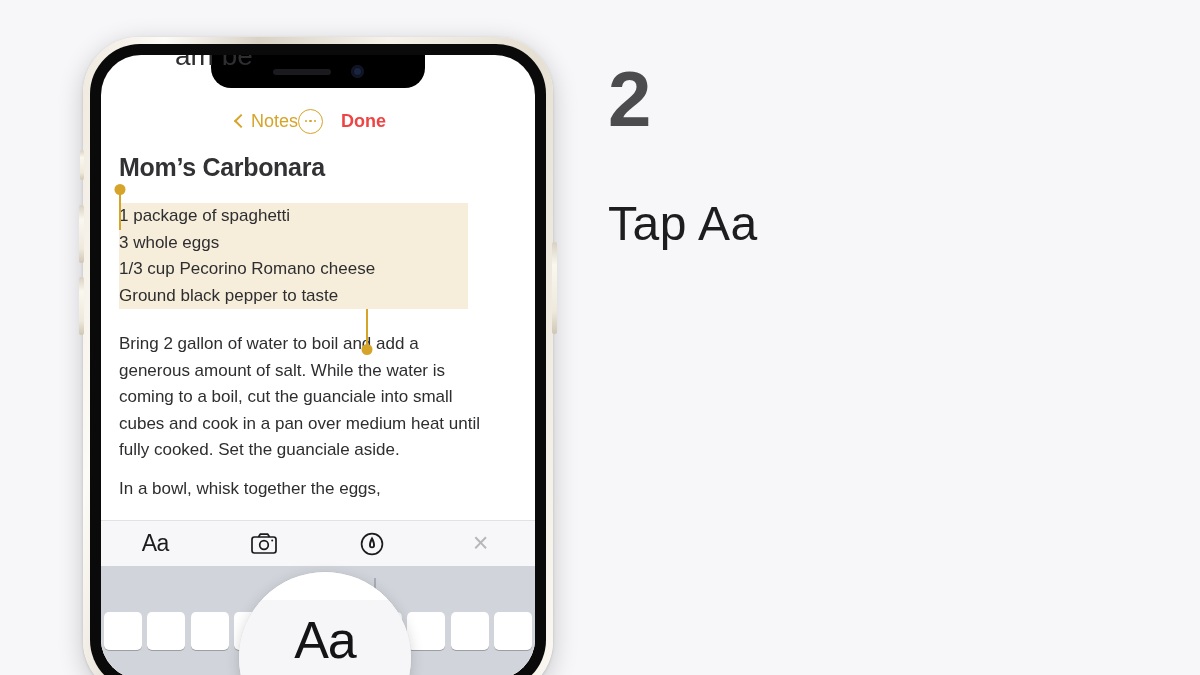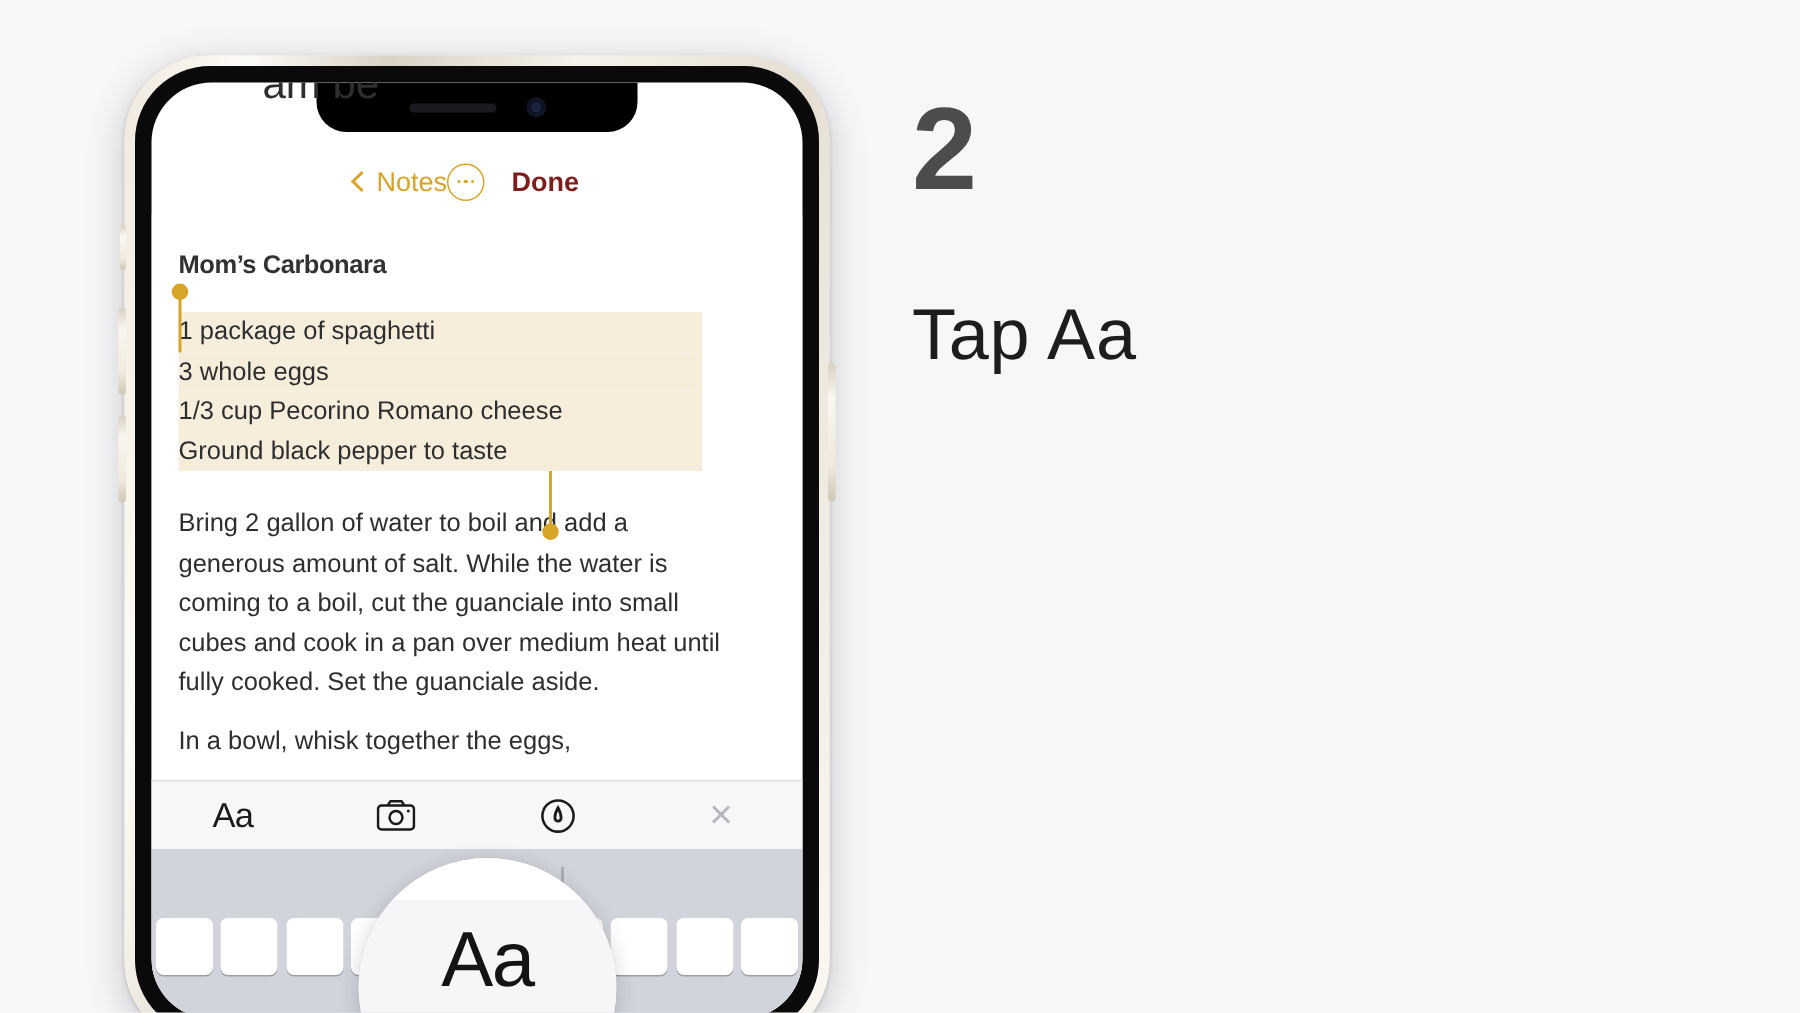--- a/index.html
+++ b/index.html
@@ -228,38 +228,38 @@
   }
   .more-btn em {
     width: 2.6px; height: 2.6px;
     border-radius: 50%;
     background: #d6a428;
     display: block;
   }
   .done-btn {
     font-size: 18px;
     font-weight: bold;
-    color: #7f1d1d;
+    color: #ef4444;
     cursor: pointer;
   }
 
   
   .note-area {
     position: absolute;
     top: 88px; left: 0; right: 0; bottom: 0;
     background: #fff;
     padding: 0 18px;
     overflow: hidden;
   }
   .note-title {
-    font-size: 17px;
+    font-size: 25px;
     font-weight: bold;
     color: #323234;
     letter-spacing: -0.3px;
-    margin-top: 24px;
+    margin-top: 10px;
   }
 
   .selection-block {
     position: relative;
     margin-top: 21px;
     display: inline-block;
   }
   .sel-line {
     background: #f6eedb;
     font-size: 17px;

